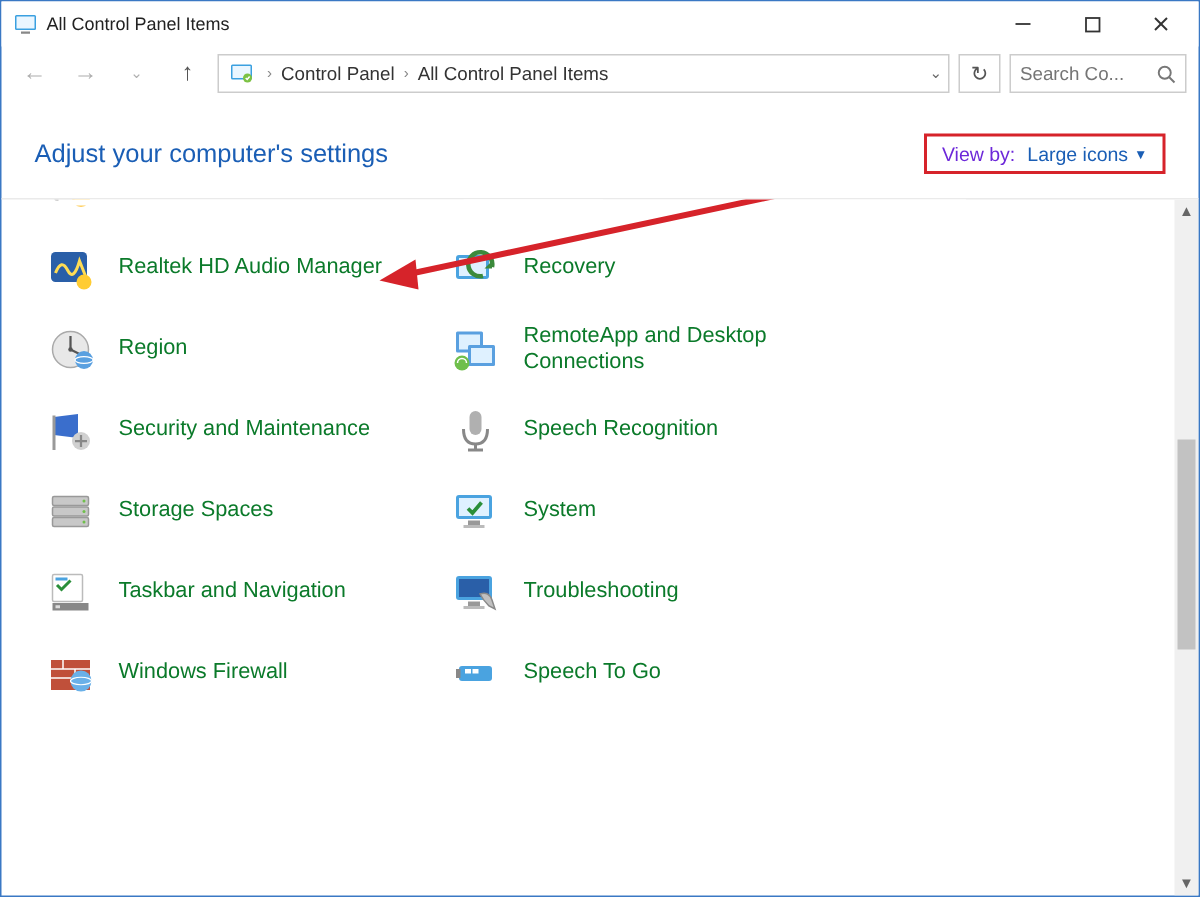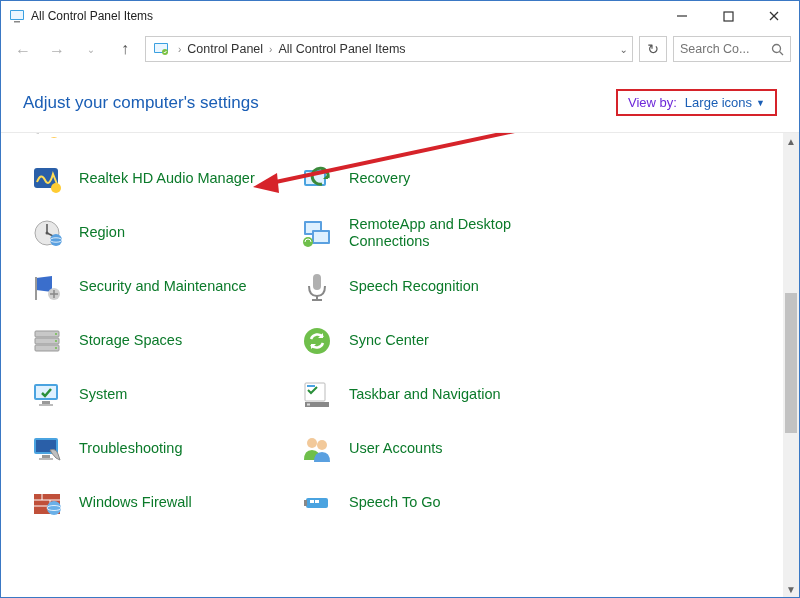--- a/index.html
+++ b/index.html
@@ -226,30 +226,20 @@
                 <rect x="5" y="7" width="24" height="6" rx="1" fill="#c8c8c8" stroke="#999"></rect>
                 <rect x="5" y="14" width="24" height="6" rx="1" fill="#c8c8c8" stroke="#999"></rect>
                 <rect x="5" y="21" width="24" height="6" rx="1" fill="#c8c8c8" stroke="#999"></rect>
                 <circle cx="26" cy="10" r="1" fill="#6fbf4b"></circle>
                 <circle cx="26" cy="17" r="1" fill="#6fbf4b"></circle>
                 <circle cx="26" cy="24" r="1" fill="#6fbf4b"></circle>
               </svg>
             </span>
           <span class="lbl">Storage Spaces</span>
         </div>
-        <div class="cp-item">
-          <span class="ic">
-              <svg width="34" height="34" viewBox="0 0 34 34">
-                <circle cx="17" cy="17" r="13" fill="#6fbf4b"></circle>
-                <path d="M11 15 A7 7 0 0 1 23 13 M23 19 A7 7 0 0 1 11 21" stroke="#fff" stroke-width="2.5" fill="none"></path>
-                <path d="M23 9 L23 14 L18 14 Z M11 25 L11 20 L16 20 Z" fill="#fff"></path>
-              </svg>
-            </span>
-          <span class="lbl">Sync Center</span>
-        </div>
 
         <div class="cp-item">
           <span class="ic">
               <svg width="34" height="34" viewBox="0 0 34 34">
                 <rect x="4" y="6" width="24" height="16" rx="2" fill="#4aa3e0"></rect>
                 <rect x="6" y="8" width="20" height="12" fill="#dff1ff"></rect>
                 <rect x="12" y="23" width="8" height="3" fill="#999"></rect>
                 <rect x="9" y="26" width="14" height="2" fill="#bbb"></rect>
                 <path d="M12 15 L15 18 L21 11" stroke="#2a8f3a" stroke-width="2.5" fill="none"></path>
               </svg>
@@ -273,31 +263,20 @@
           <span class="ic">
               <svg width="34" height="34" viewBox="0 0 34 34">
                 <rect x="4" y="6" width="24" height="16" rx="2" fill="#4aa3e0"></rect>
                 <rect x="6" y="8" width="20" height="12" fill="#2a5fa8"></rect>
                 <rect x="12" y="23" width="8" height="3" fill="#999"></rect>
                 <rect x="9" y="26" width="14" height="2" fill="#bbb"></rect>
                 <path d="M20 18 Q26 16 28 22 L30 28 L26 26 Q22 22 20 18 Z" fill="#c0c0c0" stroke="#888"></path>
               </svg>
             </span>
           <span class="lbl">Troubleshooting</span>
-        </div>
-        <div class="cp-item">
-          <span class="ic">
-              <svg width="34" height="34" viewBox="0 0 34 34">
-                <circle cx="12" cy="11" r="5" fill="#f2c99a"></circle>
-                <path d="M4 28 Q4 18 12 18 Q20 18 20 28 Z" fill="#6fbf4b"></path>
-                <circle cx="22" cy="13" r="5" fill="#f2c99a"></circle>
-                <path d="M14 30 Q14 20 22 20 Q30 20 30 30 Z" fill="#5aa0e0"></path>
-              </svg>
-            </span>
-          <span class="lbl">User Accounts</span>
         </div>
 
         <div class="cp-item">
           <span class="ic">
               <svg width="34" height="34" viewBox="0 0 34 34">
                 <rect x="4" y="8" width="26" height="20" fill="#c0503a"></rect>
                 <line x1="4" y1="14" x2="30" y2="14" stroke="#fff" stroke-width="1"></line>
                 <line x1="4" y1="20" x2="30" y2="20" stroke="#fff" stroke-width="1"></line>
                 <line x1="12" y1="8" x2="12" y2="14" stroke="#fff" stroke-width="1"></line>
                 <line x1="20" y1="14" x2="20" y2="20" stroke="#fff" stroke-width="1"></line>

